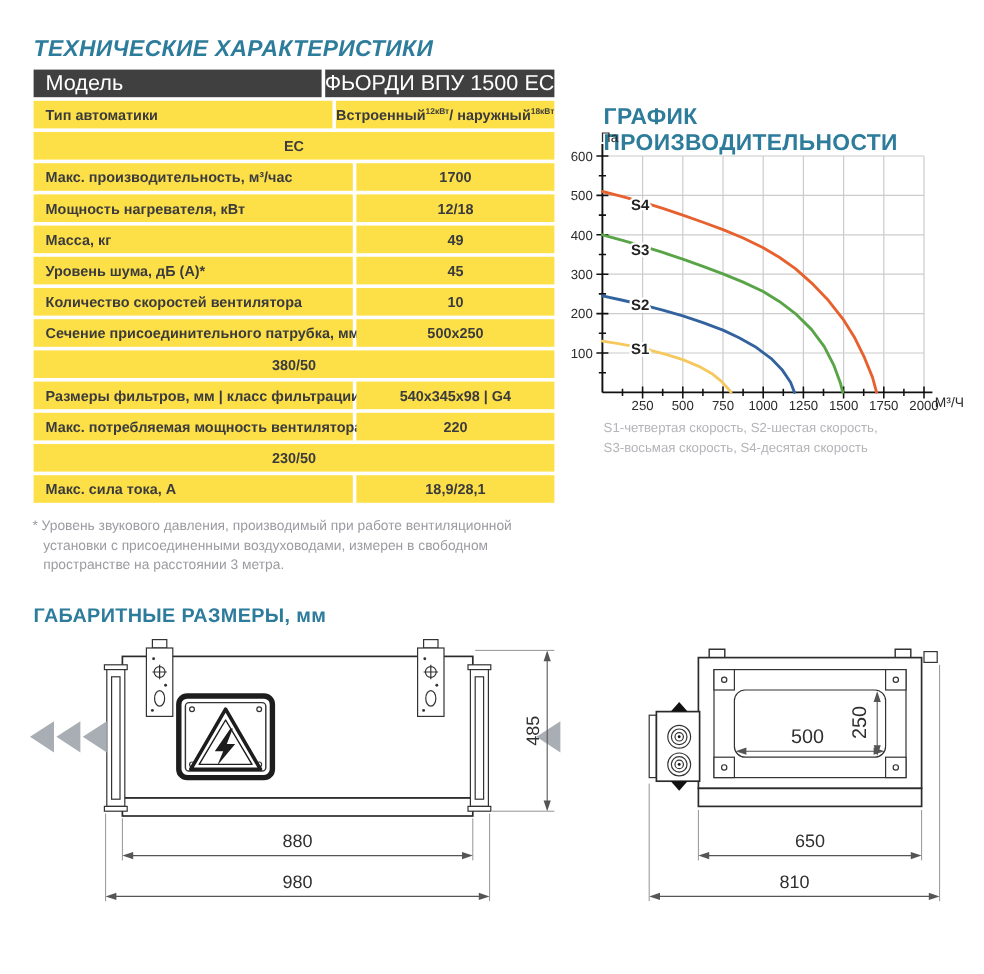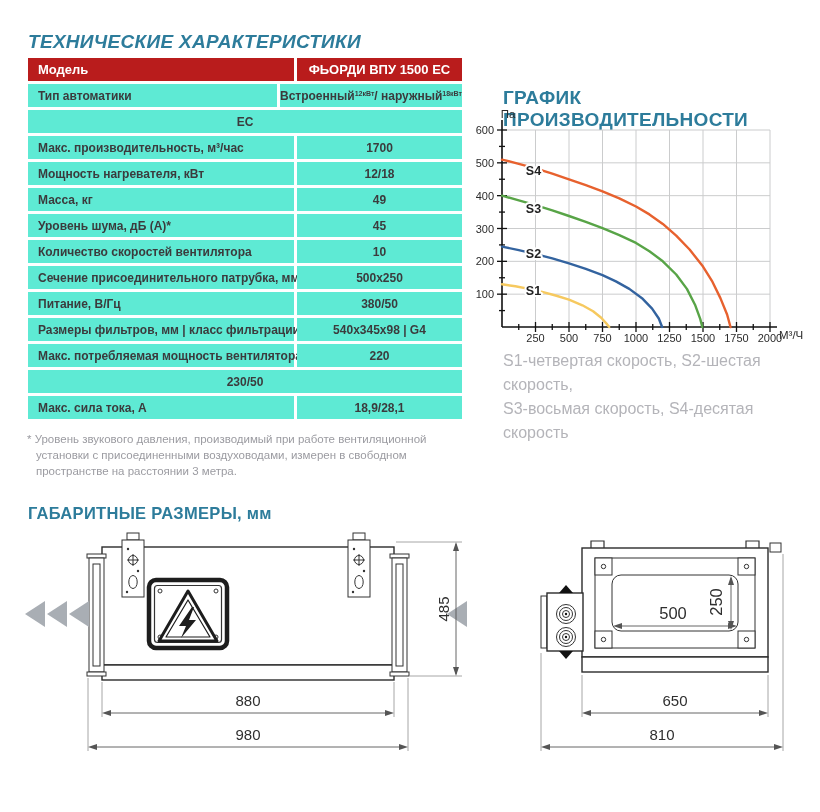--- a/index.html
+++ b/index.html
@@ -10,38 +10,38 @@
 
   
   .sec-title{color:#2d7c9b;font-weight:bold;letter-spacing:.3px;}
   #specs-title{left:28px;top:31px;font-size:19px;font-style:italic;}
   #chart-title{left:503px;top:87px;font-size:19px;}
   #dims-title{left:28px;top:504px;font-size:16.5px;}
 
   
   #spec-table{left:28px;top:58px;width:434px;}
   .spec-row{display:flex;margin-bottom:3px;}
-  .cell{background:#5eead4;height:23px;display:flex;align-items:center;
+  .cell{background:#fde047;height:23px;display:flex;align-items:center;
         font-size:12px;font-weight:600;white-space:nowrap;}
   .cell.lbl{width:256px;padding-left:10px;margin-right:3px;}
   .cell.val{flex:1;justify-content:center;}
-  .spec-row.head .cell{background:#b91c1c;color:#fff;font-weight:bold;font-size:13px;}
+  .spec-row.head .cell{background:#404040;color:#fff;font-weight:normal;font-size:18px;}
   .cell sup{font-size:7px;font-weight:600;margin-top:-4px;}
 
   
   #footnote{left:27px;top:431px;width:404px;font-size:11.5px;line-height:1.4;
             color:#9b9ba1;text-indent:-9px;padding-left:9px;}
 
   
   #chart-wrap{left:470px;top:104px;width:350px;height:250px;}
   .tick{font:11px "Liberation Sans",sans-serif;fill:#2b2b2b;}
   .unit{font:11.5px "Liberation Sans",sans-serif;fill:#2b2b2b;}
   .slabel{font:600 12.5px "Liberation Sans",sans-serif;fill:#222;
           paint-order:stroke;stroke:#fff;stroke-width:4px;stroke-linejoin:round;}
-  #chart-legend{left:503px;top:349px;font-size:16px;line-height:1.5;color:#b4b4b9;}
+  #chart-legend{left:503px;top:349px;font-size:11px;line-height:1.5;color:#b4b4b9;}
 
   
   #front-view{left:22px;top:530px;}
   #side-view{left:525px;top:530px;}
   .dimtxt{font:15px "Liberation Sans",sans-serif;fill:#2f2f2f;}
   .dimtxt.big{font-size:16.5px;}
   .ln{stroke:#2b2b2b;stroke-width:1.4;fill:#fff;}
   .thin{stroke:#333;stroke-width:1;fill:#fff;}
   .ext{stroke:#8f8f8f;stroke-width:.8;}
   .dim{stroke:#555;stroke-width:.9;}
@@ -111,21 +111,20 @@
   </div>
 
   <div class="spec-row">
     <div class="cell lbl">Сечение присоединительного патрубка, мм</div>
     <div class="cell val">
           <span>500x250</span>
         </div>
   </div>
 
   <div class="spec-row">
-    <div class="cell lbl">Питание, В/Гц</div>
     <div class="cell val">
           <span>380/50</span>
         </div>
   </div>
 
   <div class="spec-row">
     <div class="cell lbl">Размеры фильтров, мм | класс фильтрации</div>
     <div class="cell val">
           <span>540x345x98 | G4</span>
         </div>

